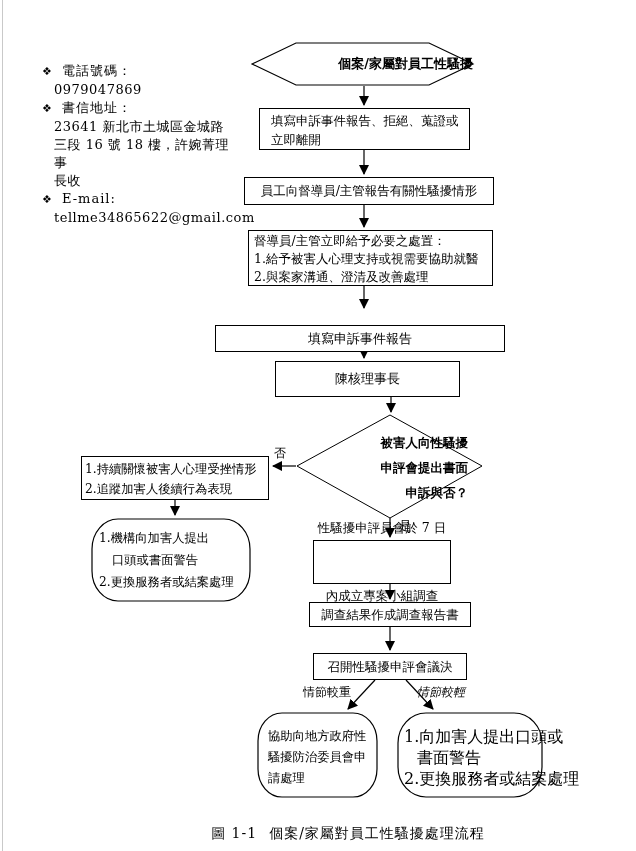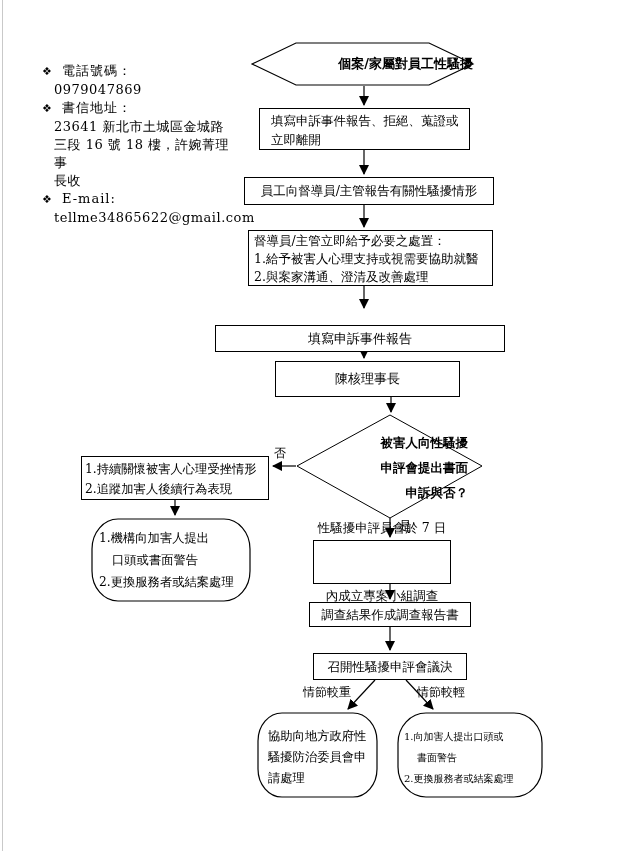--- a/index.html
+++ b/index.html
@@ -148,27 +148,30 @@
 
   <div class="abs rect-box center-box" style="left:309px;top:602px;width:162px;height:25px;">
     <div>調查結果作成調查報告書</div>
   </div>
 
   <div class="abs rect-box center-box" style="left:313px;top:653px;width:154px;height:27px;">
     <div>召開性騷擾申評會議決</div>
   </div>
 
   <div class="abs small-label" style="left:303px;top:684px;">情節較重</div>
-  <div class="abs small-label" style="left:417px;top:684px;">情節較輕</div>
+  <div class="abs small-label" style="left:417px;top:684px;font-style:italic;">情節較輕</div>
 
   <div class="abs shape-label" style="left:268px;top:726px;width:104px;height:62px;font-size:12.3px;line-height:21px;">
     <div>協助向地方政府性</div>
     <div>騷擾防治委員會申</div>
     <div>請處理</div>
   </div>
 
-  <div class="abs shape-label" style="left:404px;top:726px;width:134px;height:62px;font-size:10px;line-height:21px;white-space:nowrap;">
+  <div class="abs shape-label" style="left:404px;top:726px;width:134px;height:62px;font-size:16px;line-height:21px;white-space:nowrap;">
     <div>1.向加害人提出口頭或</div>
     <div class="indent">書面警告</div>
     <div>2.更換服務者或結案處理</div>
   </div>
 
+  <div id="caption">
+    <span class="cap-prefix">圖 1-1</span><span>個案/家屬對員工性騷擾處理流程</span>
+  </div>
 </div>
 
 </body></html>

